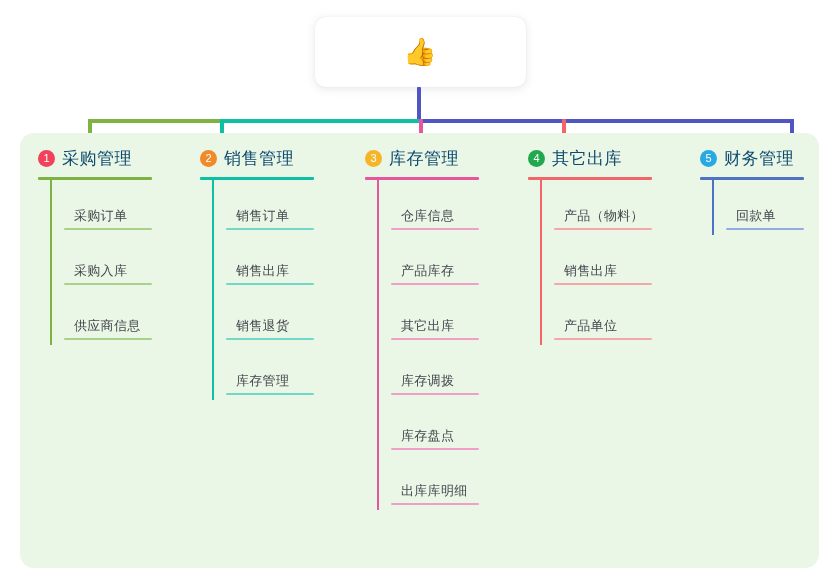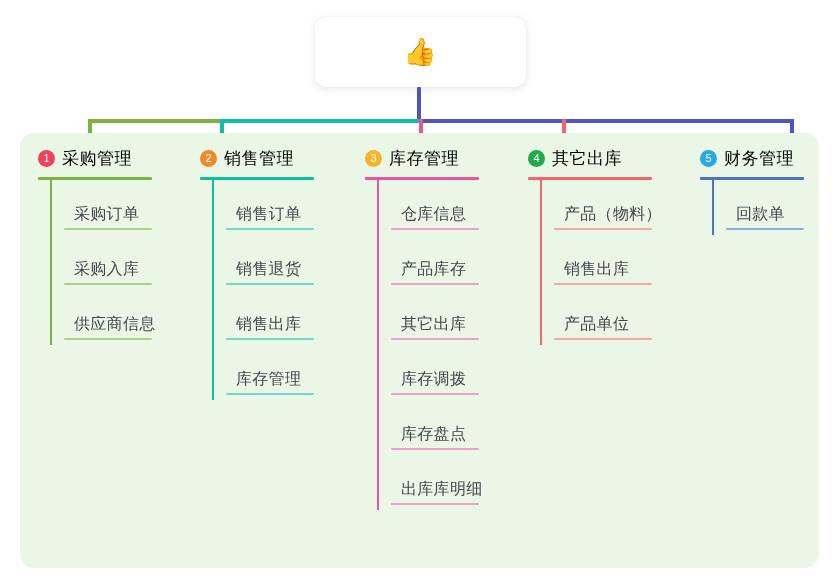--- a/index.html
+++ b/index.html
@@ -43,29 +43,29 @@
 
   
   .col{position:absolute;top:145px;}
   .col-head{display:flex;align-items:center;gap:7px;height:26px;}
   .badge{
     width:17px;height:17px;border-radius:50%;
     color:#fff;font-size:11px;line-height:17px;text-align:center;
     font-family:"Liberation Sans",sans-serif;
     flex:0 0 auto;
   }
-  .col-title{font-size:17px;color:#000000;white-space:nowrap;letter-spacing:.5px;}
+  .col-title{font-size:17px;color:#0c4a6e;white-space:nowrap;letter-spacing:.5px;}
   .head-rule{height:3px;margin-top:6px;border-radius:1px;}
 
   .items{position:relative;margin-left:12px;padding-left:14px;}
   .spine{position:absolute;left:0;top:0;bottom:0;width:2px;}
   .item{position:relative;height:55px;}
   .item-label{
     position:absolute;left:10px;bottom:10px;
-    font-size:16px;color:#44474e;white-space:nowrap;letter-spacing:.3px;
+    font-size:13px;color:#44474e;white-space:nowrap;letter-spacing:.3px;
   }
   .item-rule{position:absolute;left:0;bottom:5px;height:2px;border-radius:1px;}
 </style>
 </head>
 <body>
 
 <div id="stage">
 
   <div class="root-box">
     <span class="root-emoji">👍</span>
@@ -114,25 +114,25 @@
           <span class="col-title">销售管理</span>
         </div>
         <div class="head-rule" style="background:#0fbfa4;width:114px;"></div>
         <div class="items">
           <div class="spine" style="background:#0fbfa4;"></div>
           <div class="item">
             <span class="item-label">销售订单</span>
             <div class="item-rule" style="background:#72d7c7;width:88px;"></div>
           </div>
           <div class="item">
+            <span class="item-label">销售出库</span>
+            <div class="item-rule" style="background:#72d7c7;width:88px;"></div>
+          </div>
+          <div class="item">
             <span class="item-label">销售退货</span>
-            <div class="item-rule" style="background:#72d7c7;width:88px;"></div>
-          </div>
-          <div class="item">
-            <span class="item-label">销售出库</span>
             <div class="item-rule" style="background:#72d7c7;width:88px;"></div>
           </div>
           <div class="item">
             <span class="item-label">库存管理</span>
             <div class="item-rule" style="background:#72d7c7;width:88px;"></div>
           </div>
         </div>
       </div>
       <div class="col" style="left:365px;width:150px;">
         <div class="col-head">

